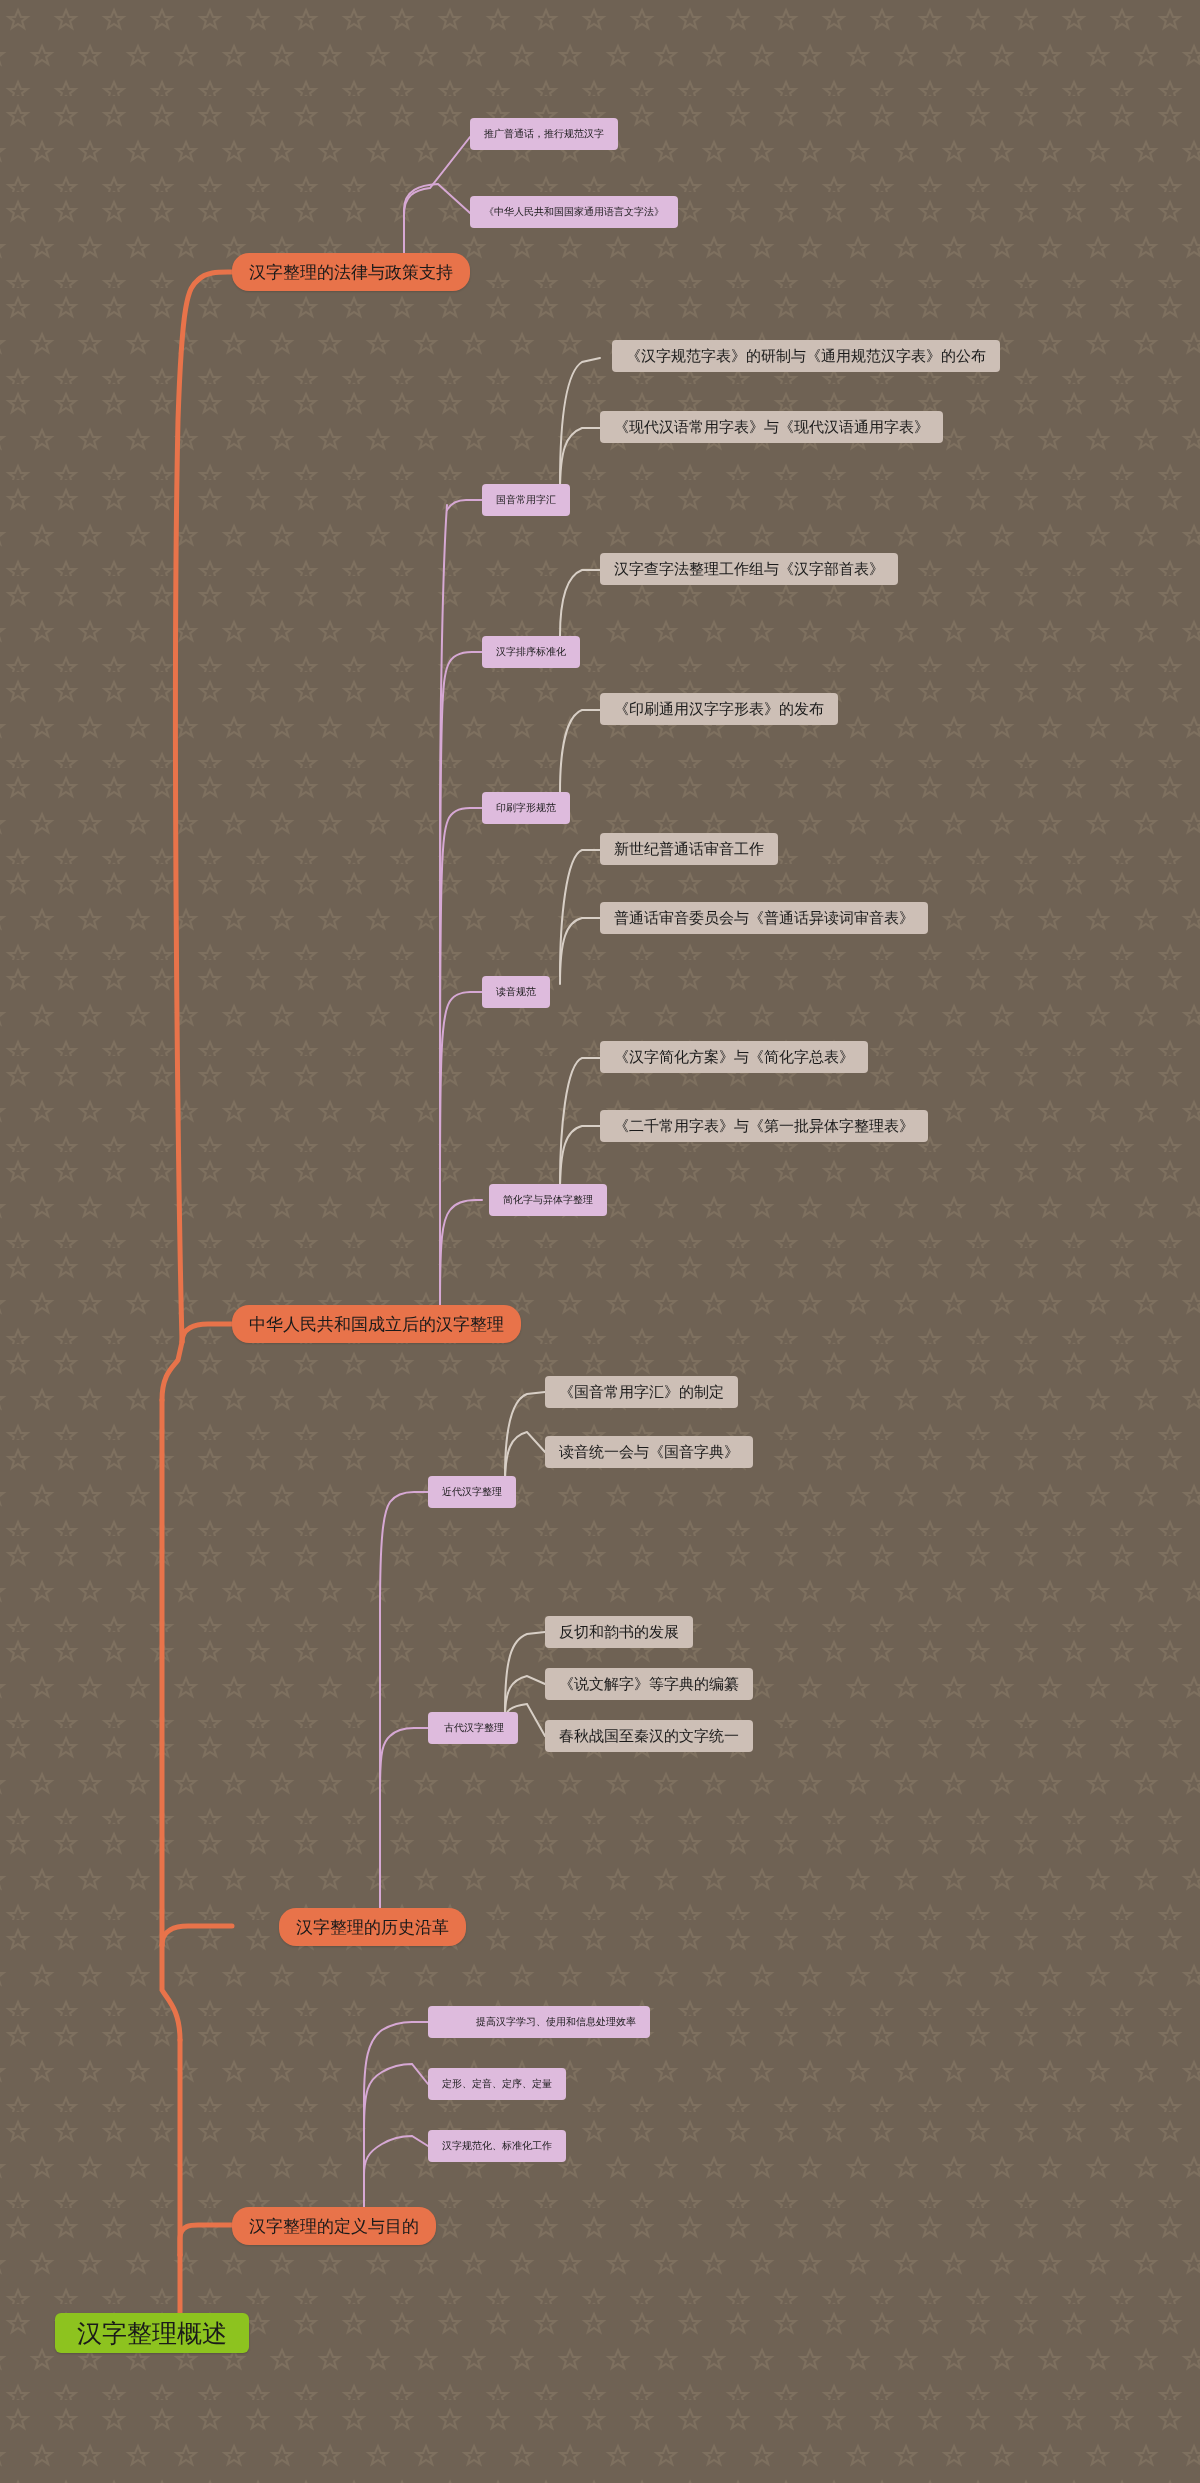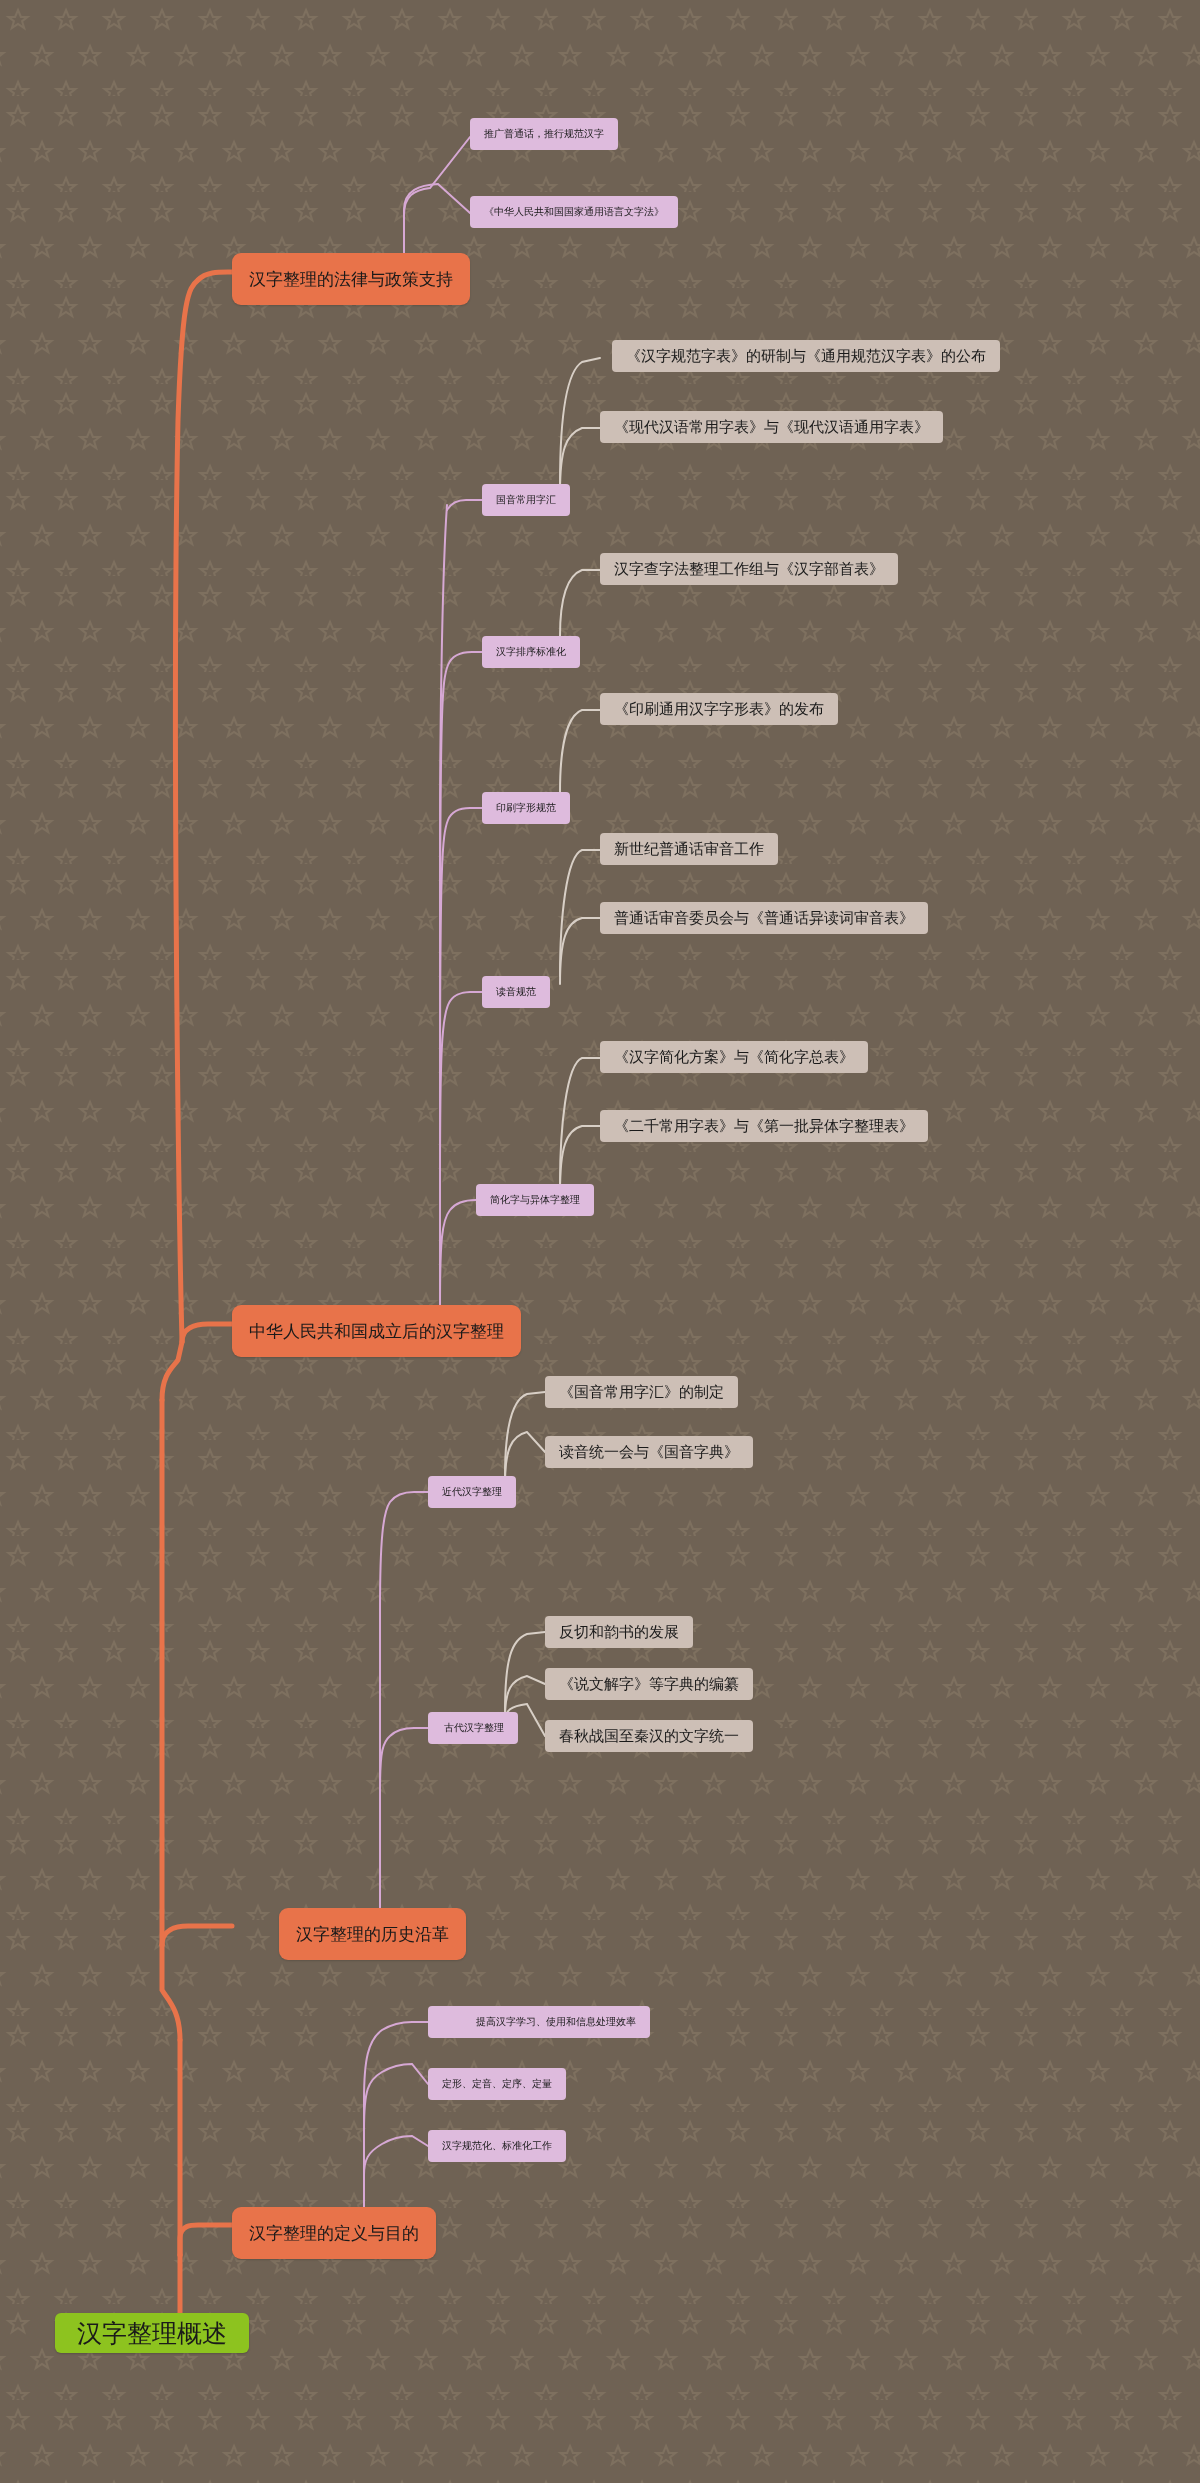--- a/index.html
+++ b/index.html
@@ -27,24 +27,24 @@
     background:#8dc31f;
     border-radius:6px;
     font-size:25px;
     padding:0 22px;
     height:40px;
     box-shadow:0 1px 2px rgba(0,0,0,.18);
   }
   
   .lv1{
     background:#e8734a;
-    border-radius:9px;
+    border-radius:17px;
     font-size:17px;
     padding:0 17px;
-    height:52px;
+    height:38px;
     box-shadow:0 1px 2px rgba(0,0,0,.15);
   }
   
   .lv2{
     background:#debbdd;
     border-radius:4px;
     font-size:10px;
     padding:0 14px;
     height:32px;
   }
@@ -200,21 +200,21 @@
 <div class="node lv2" style="left:482px;top:976px;">
   <span class="txt">读音规范</span>
 </div>
 
 <div class="node lv3" style="left:600px;top:1041px;">
   <span class="txt">《汉字简化方案》与《简化字总表》</span>
 </div>
 <div class="node lv3" style="left:600px;top:1110px;">
   <span class="txt">《二千常用字表》与《第一批异体字整理表》</span>
 </div>
-<div class="node lv2" style="left:476px;top:1184px;">
+<div class="node lv2" style="left:489px;top:1184px;">
   <span class="txt">简化字与异体字整理</span>
 </div>
 
 <div class="node lv1" style="left:232px;top:1305px;justify-content:flex-end;">
   <span class="txt">中华人民共和国成立后的汉字整理</span>
 </div>
 
 <div class="node lv3" style="left:545px;top:1376px;">
   <span class="txt">《国音常用字汇》的制定</span>
 </div>

